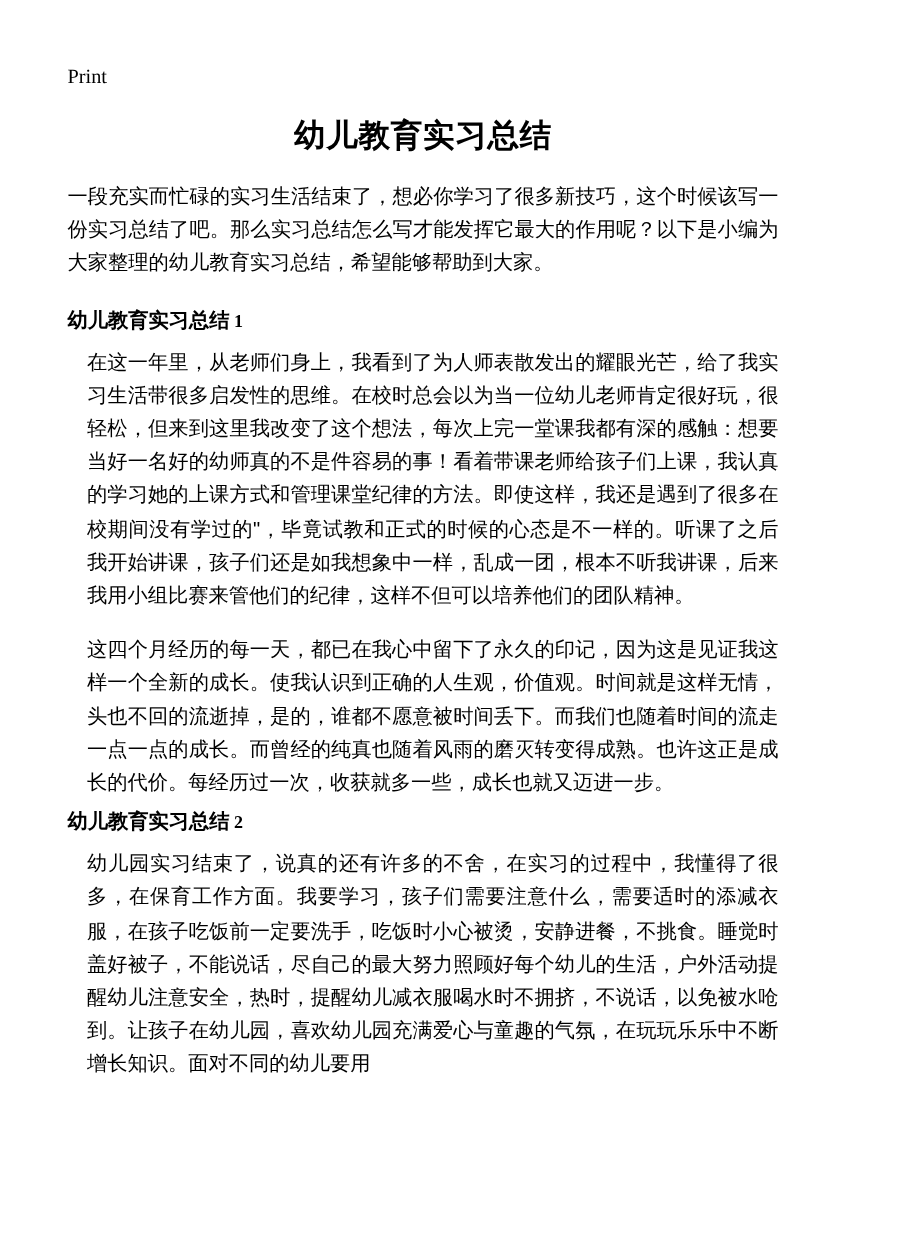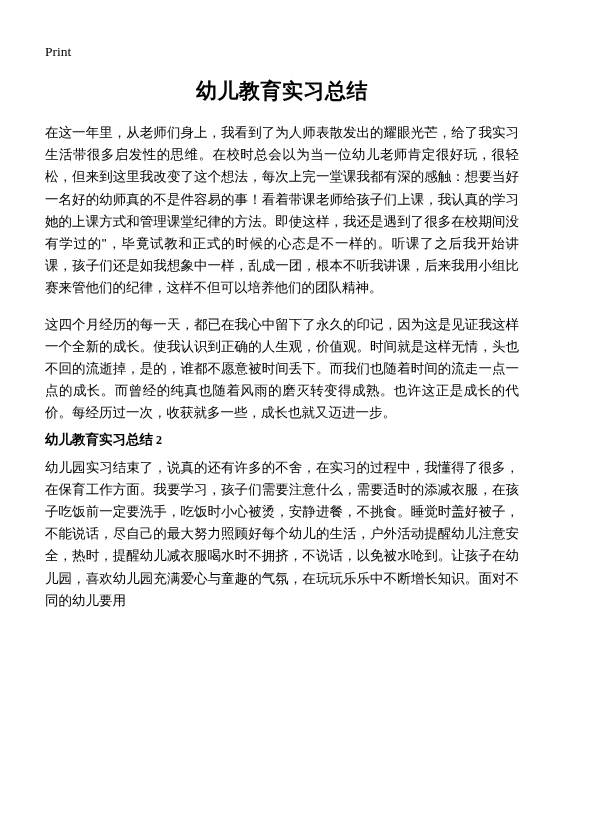--- a/index.html
+++ b/index.html
@@ -67,21 +67,21 @@
   }
   .section-heading .num {
     font-family: "Liberation Serif", "DejaVu Serif", serif;
     font-size: 12px;
     font-weight: bold;
     padding-left: 3px;
   }
   .para {
     font-size: 13.5px;
     line-height: 22.2px;
-    margin: 0 0 14px 0;
+    margin: 0 0 14px 13px;
     text-align: justify;
     text-justify: inter-ideograph;
     word-break: break-all;
   }
   .para:last-child {
     margin-bottom: 0;
   }
   .section + .section {
     margin-top: 4px;
   }
@@ -91,22 +91,26 @@
 
 <div class="page">
 
   <div class="print-bar">
     <a class="print-link" href="#">Print</a>
   </div>
 
   <h1 class="doc-title">幼儿教育实习总结</h1>
 
 
+  <div class="intro">一段充实而忙碌的实习生活结束了，想必你学习了很多新技巧，这个时候该写一份实习总结了吧。那么实习总结怎么写才能发挥它最大的作用呢？以下是小编为大家整理的幼儿教育实习总结，希望能够帮助到大家。</div>
 
   <div class="section">
+    <div class="section-heading">
+      <span>幼儿教育实习总结</span><span class="num">1</span>
+    </div>
     <p class="para">在这一年里，从老师们身上，我看到了为人师表散发出的耀眼光芒，给了我实习生活带很多启发性的思维。在校时总会以为当一位幼儿老师肯定很好玩，很轻松，但来到这里我改变了这个想法，每次上完一堂课我都有深的感触：想要当好一名好的幼师真的不是件容易的事！看着带课老师给孩子们上课，我认真的学习她的上课方式和管理课堂纪律的方法。即使这样，我还是遇到了很多在校期间没有学过的"，毕竟试教和正式的时候的心态是不一样的。听课了之后我开始讲课，孩子们还是如我想象中一样，乱成一团，根本不听我讲课，后来我用小组比赛来管他们的纪律，这样不但可以培养他们的团队精神。</p>
     <p class="para">这四个月经历的每一天，都已在我心中留下了永久的印记，因为这是见证我这样一个全新的成长。使我认识到正确的人生观，价值观。时间就是这样无情，头也不回的流逝掉，是的，谁都不愿意被时间丢下。而我们也随着时间的流走一点一点的成长。而曾经的纯真也随着风雨的磨灭转变得成熟。也许这正是成长的代价。每经历过一次，收获就多一些，成长也就又迈进一步。</p>
   </div>
 
   <div class="section">
     <div class="section-heading">
       <span>幼儿教育实习总结</span><span class="num">2</span>
     </div>
     <p class="para">幼儿园实习结束了，说真的还有许多的不舍，在实习的过程中，我懂得了很多，在保育工作方面。我要学习，孩子们需要注意什么，需要适时的添减衣服，在孩子吃饭前一定要洗手，吃饭时小心被烫，安静进餐，不挑食。睡觉时盖好被子，不能说话，尽自己的最大努力照顾好每个幼儿的生活，户外活动提醒幼儿注意安全，热时，提醒幼儿减衣服喝水时不拥挤，不说话，以免被水呛到。让孩子在幼儿园，喜欢幼儿园充满爱心与童趣的气氛，在玩玩乐乐中不断增长知识。面对不同的幼儿要用</p>
   </div>

